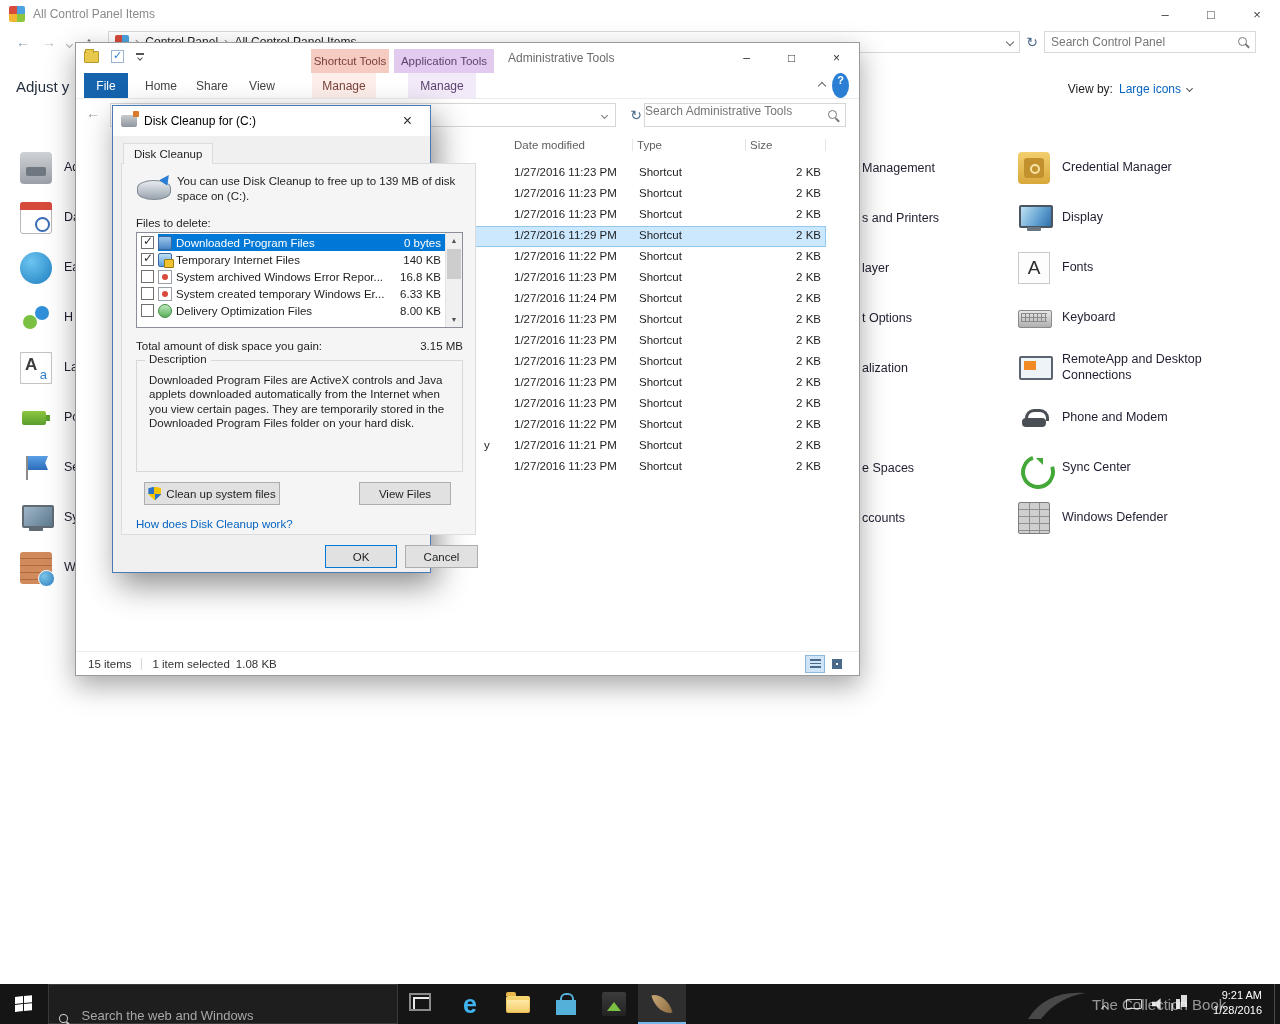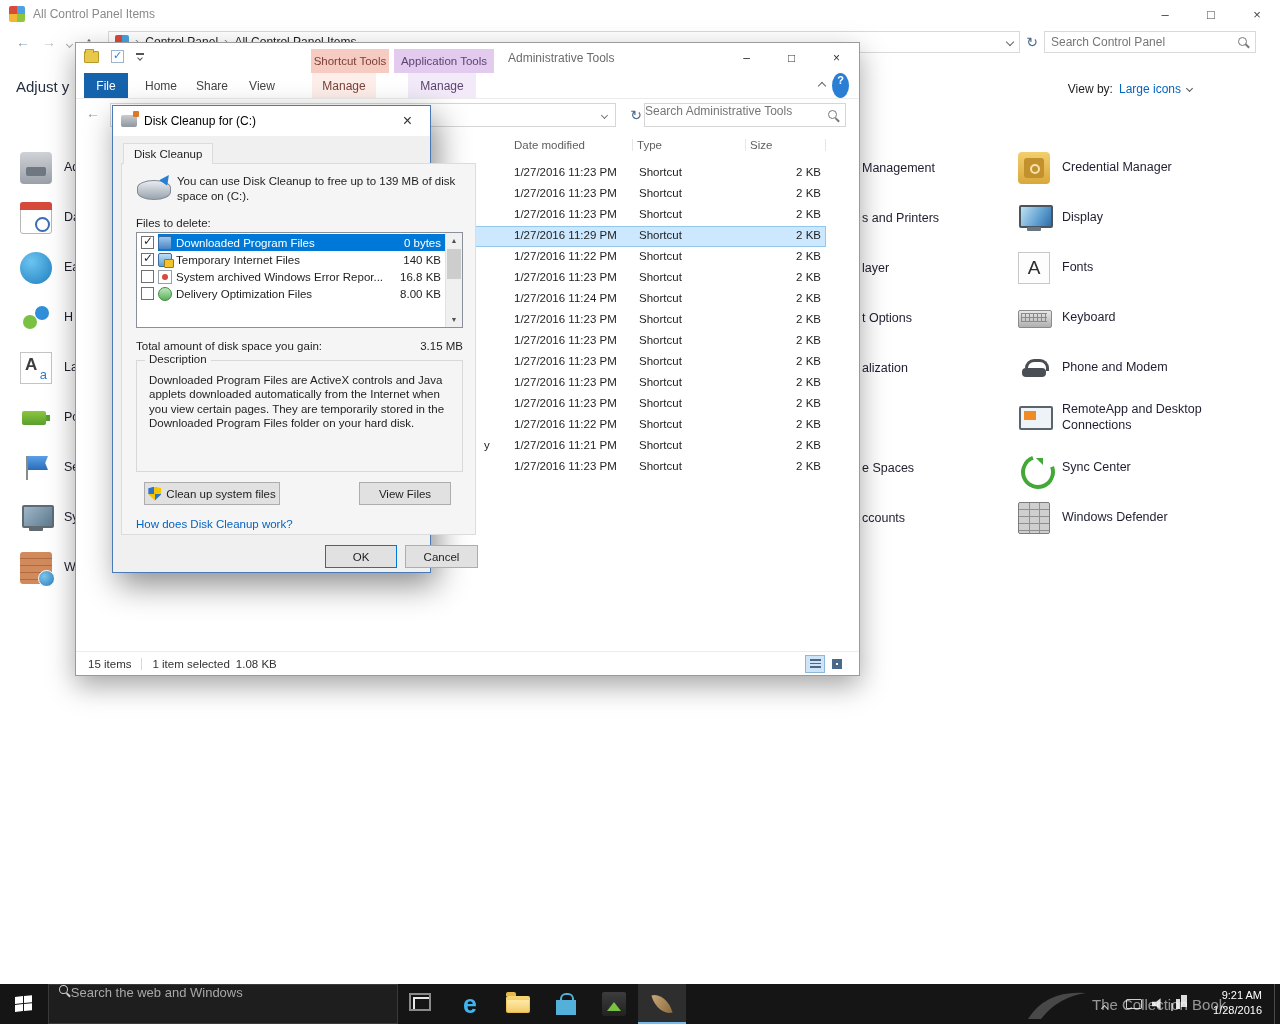--- a/index.html
+++ b/index.html
@@ -206,21 +206,21 @@
   .b-ok { position:absolute; left:212px; top:439px; width:72px; height:23px; }
   .b-cancel { position:absolute; left:292px; top:439px; width:73px; height:23px; }
 
   
   .tb { position:absolute; left:0; bottom:0; width:1280px; height:40px; background:var(--taskbar); z-index:30; display:flex; align-items:stretch; }
   .tb-start { width:48px; display:flex; align-items:center; justify-content:center; }
   .winlogo { position:relative; width:18px; height:17px; transform:skewY(-6deg); }
   .winlogo i { position:absolute; width:8px; height:7px; background:#fff; }
   .winlogo i:nth-child(1){left:0;top:0;} .winlogo i:nth-child(2){left:9px;top:0;}
   .winlogo i:nth-child(3){left:0;top:8px;} .winlogo i:nth-child(4){left:9px;top:8px;}
-  .tb-search { width:350px; background:#1e1e1e; border:1px solid #3a3a3a; display:flex; align-items:flex-start; gap:3px; padding:0 10px; }
+  .tb-search { width:350px; background:#1e1e1e; border:1px solid #3a3a3a; display:flex; align-items:flex-end; gap:14px; padding:0 10px; }
   .tb-search .mag { border-color:#cfcfcf; } .tb-search .mag::after { background:#cfcfcf; }
   .tb-search input {	color:#b8b8b8; font-size:13px; }
   .tb-search input::placeholder { color:#a8a8a8; }
   .tb-btn { width:48px; display:flex; align-items:center; justify-content:center; position:relative; }
   .tb-btn.active { background:#2e2e2e; box-shadow:inset 0 -2px 0 #76b9ed; }
   .ic-taskview { position:relative; width:18px; height:14px; border:2px solid #e8e8e8; background:transparent; }
   .ic-taskview::before { content:""; position:absolute; left:-6px; top:-6px; width:18px; height:14px; border:2px solid #8a8a8a; }
   .ic-edge { color:#3fb4f0; font-size:25px; font-weight:bold; line-height:1; }
   .ic-edge::before { content:"e"; }
   .ic-folder { position:relative; width:24px; height:17px; background:linear-gradient(#f8d775,#e8b94a); border-radius:2px; }
@@ -368,27 +368,27 @@
           <span class="cpicon i-fonts"></span>
           <span class="cplabel">Fonts</span>
         </div>
 
         <div class="cprow">
           <span class="cpicon i-keyboard"></span>
           <span class="cplabel">Keyboard</span>
         </div>
 
         <div class="cprow">
+          <span class="cpicon i-remoteapp"></span>
+          <span class="cplabel">RemoteApp and Desktop Connections</span>
+        </div>
+
+        <div class="cprow">
           <span class="cpicon i-phone-modem"></span>
           <span class="cplabel">Phone and Modem</span>
-        </div>
-
-        <div class="cprow">
-          <span class="cpicon i-remoteapp"></span>
-          <span class="cplabel">RemoteApp and Desktop Connections</span>
         </div>
 
         <div class="cprow">
           <span class="cpicon i-sync-center"></span>
           <span class="cplabel">Sync Center</span>
         </div>
 
         <div class="cprow">
           <span class="cpicon i-windows-defender"></span>
           <span class="cplabel">Windows Defender</span>
@@ -599,20 +599,26 @@
               <span class="szv">140 KB</span>
             </div>
 
             <div class="dcrow">
               <span class="cb"></span>
               <span class="fico i-error-report"></span>
               <span class="nm">System archived Windows Error Repor...</span>
               <span class="szv">16.8 KB</span>
             </div>
 
+            <div class="dcrow">
+              <span class="cb"></span>
+              <span class="fico i-error-report"></span>
+              <span class="nm">System created temporary Windows Er...</span>
+              <span class="szv">6.33 KB</span>
+            </div>
 
             <div class="dcrow">
               <span class="cb"></span>
               <span class="fico i-delivery-optimization"></span>
               <span class="nm">Delivery Optimization Files</span>
               <span class="szv">8.00 KB</span>
             </div>
           </div>
         <div class="sb">
           <span class="ar up"></span>

